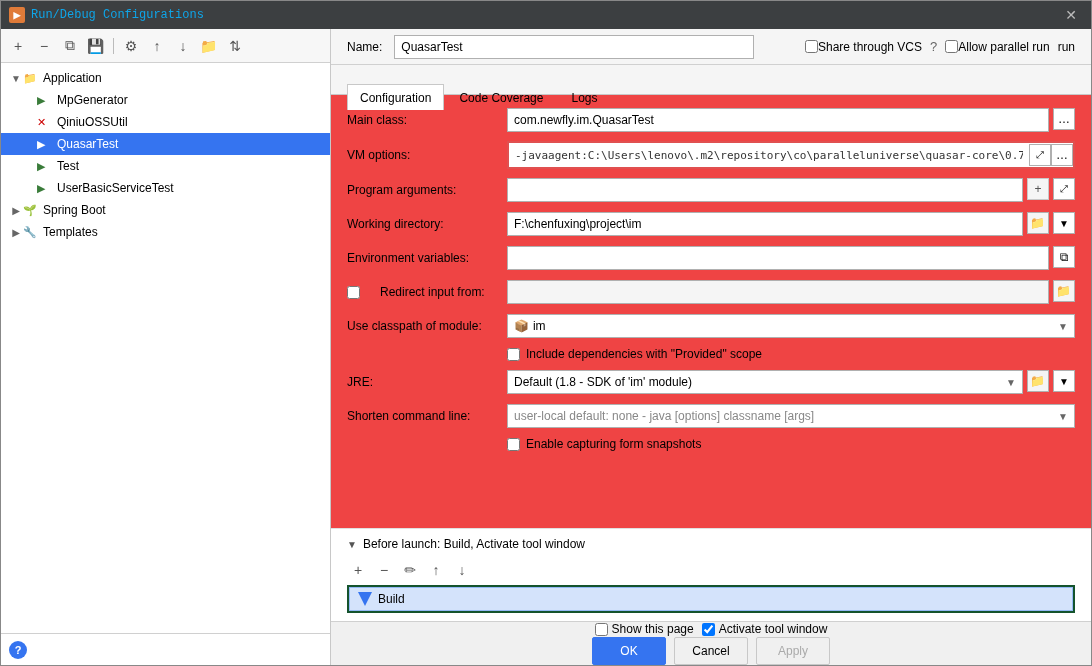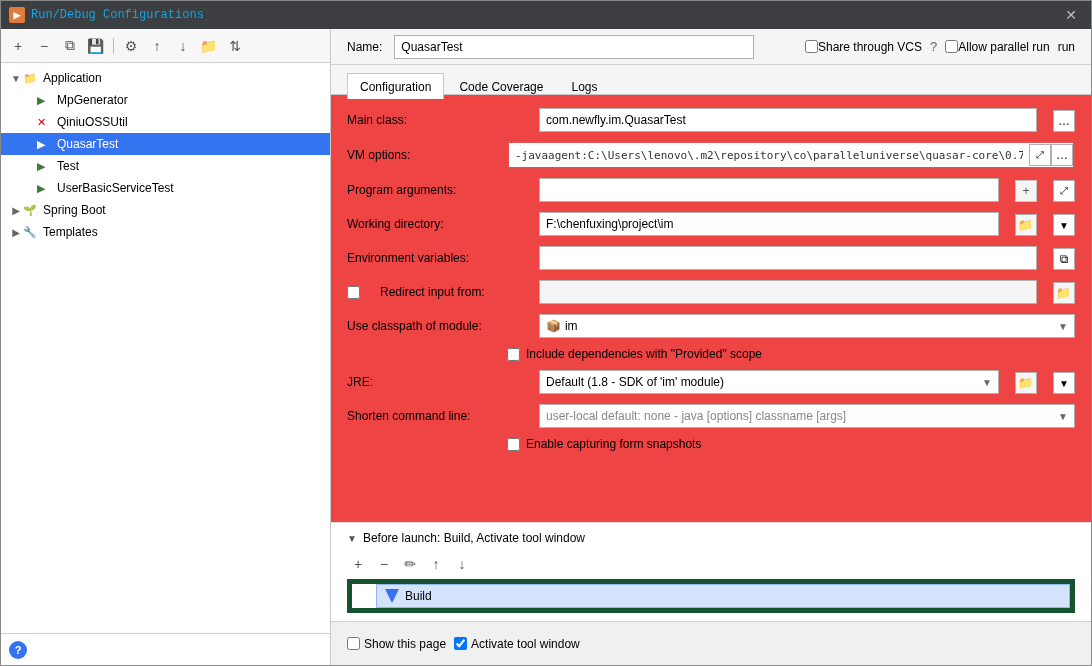--- a/index.html
+++ b/index.html
@@ -221,21 +221,21 @@
       padding: 4px 12px;
       font-size: 12px;
       cursor: pointer;
       border: 1px solid transparent;
       border-bottom: none;
       height: 26px;
       display: flex;
       align-items: center;
       margin-right: 2px;
       position: relative;
-      top: 5px;
+      top: 16px;
     }
     .tab.active {
       background: #fff;
       border-color: #c8c8c8;
       border-bottom-color: #fff;
       font-weight: 500;
     }
     
     .config-content {
       flex: 1;
@@ -256,23 +256,22 @@
       flex-shrink: 0;
       padding-right: 8px;
     }
     .form-label.underline {
       text-decoration-style: dashed;
       text-underline-offset: 2px;
     }
     .form-control-wrap {
       flex: 1;
       display: flex;
-      align-items: flex-end;
-      gap: 16px;
-      margin-left: 32px;
+      align-items: flex-start;
+      gap: 4px;
     }
     .text-input {
       flex: 1;
       height: 24px;
       border: 1px solid #b0b0b0;
       padding: 2px 6px;
       font-size: 12px;
       background: #fff;
       outline: none;
     }
@@ -341,23 +340,22 @@
     }
     .triangle { font-size: 10px; color: #555; }
     .before-launch-title { font-size: 12px; }
     .before-launch-toolbar {
       display: flex;
       align-items: center;
       gap: 4px;
       margin-bottom: 4px;
     }
     .before-launch-list {
-      border: 5px solid #14532d;
-      background: #fff;
-      padding-left: 24px;
+      border: 2px solid #14532d;
+      background: #fff;
     }
     .before-launch-item {
       display: flex;
       align-items: center;
       height: 24px;
       padding: 0 8px;
       gap: 6px;
       font-size: 12px;
       background: #d4e3fb;
       border: 1px solid #93b9f5;
@@ -372,20 +370,21 @@
     
     .bottom-bar {
       height: 44px;
       display: flex;
       align-items: center;
       justify-content: space-between;
       padding: 0 16px;
       background: #f0f0f0;
       border-top: 1px solid #d0d0d0;
       flex-shrink: 0;
+      flex-direction: column;
     }
     .bottom-bar-left {
       display: flex;
       align-items: center;
       gap: 8px;
     }
     .bottom-bar-right {
       display: flex;
       align-items: center;
       gap: 8px;
@@ -685,16 +684,21 @@
         <div class="bottom-bar-left">
           <label class="checkbox-bottom">
             <input type="checkbox" style="">
             <span>Show this page</span>
           </label>
           <label class="checkbox-bottom">
             <input type="checkbox" checked="" style="">
             <span>Activate tool window</span>
           </label>
         </div>
+        <div class="bottom-bar-right">
+          <button class="dialog-btn primary">OK</button>
+          <button class="dialog-btn">Cancel</button>
+          <button class="dialog-btn disabled">Apply</button>
+        </div>
       </div>
     </div>
   </div>
 </div>
 
 </body></html>

